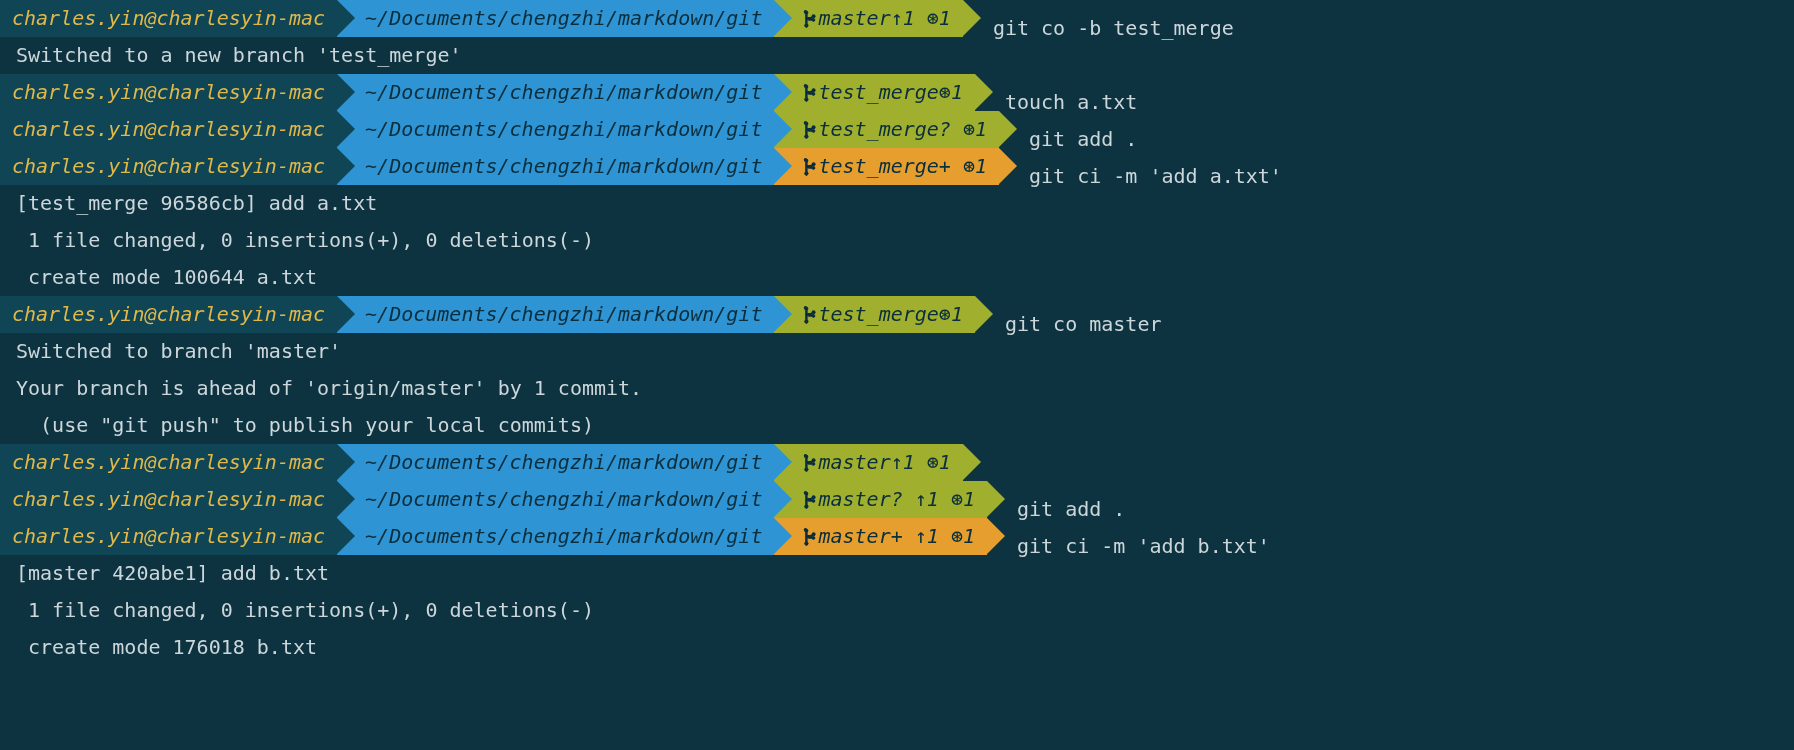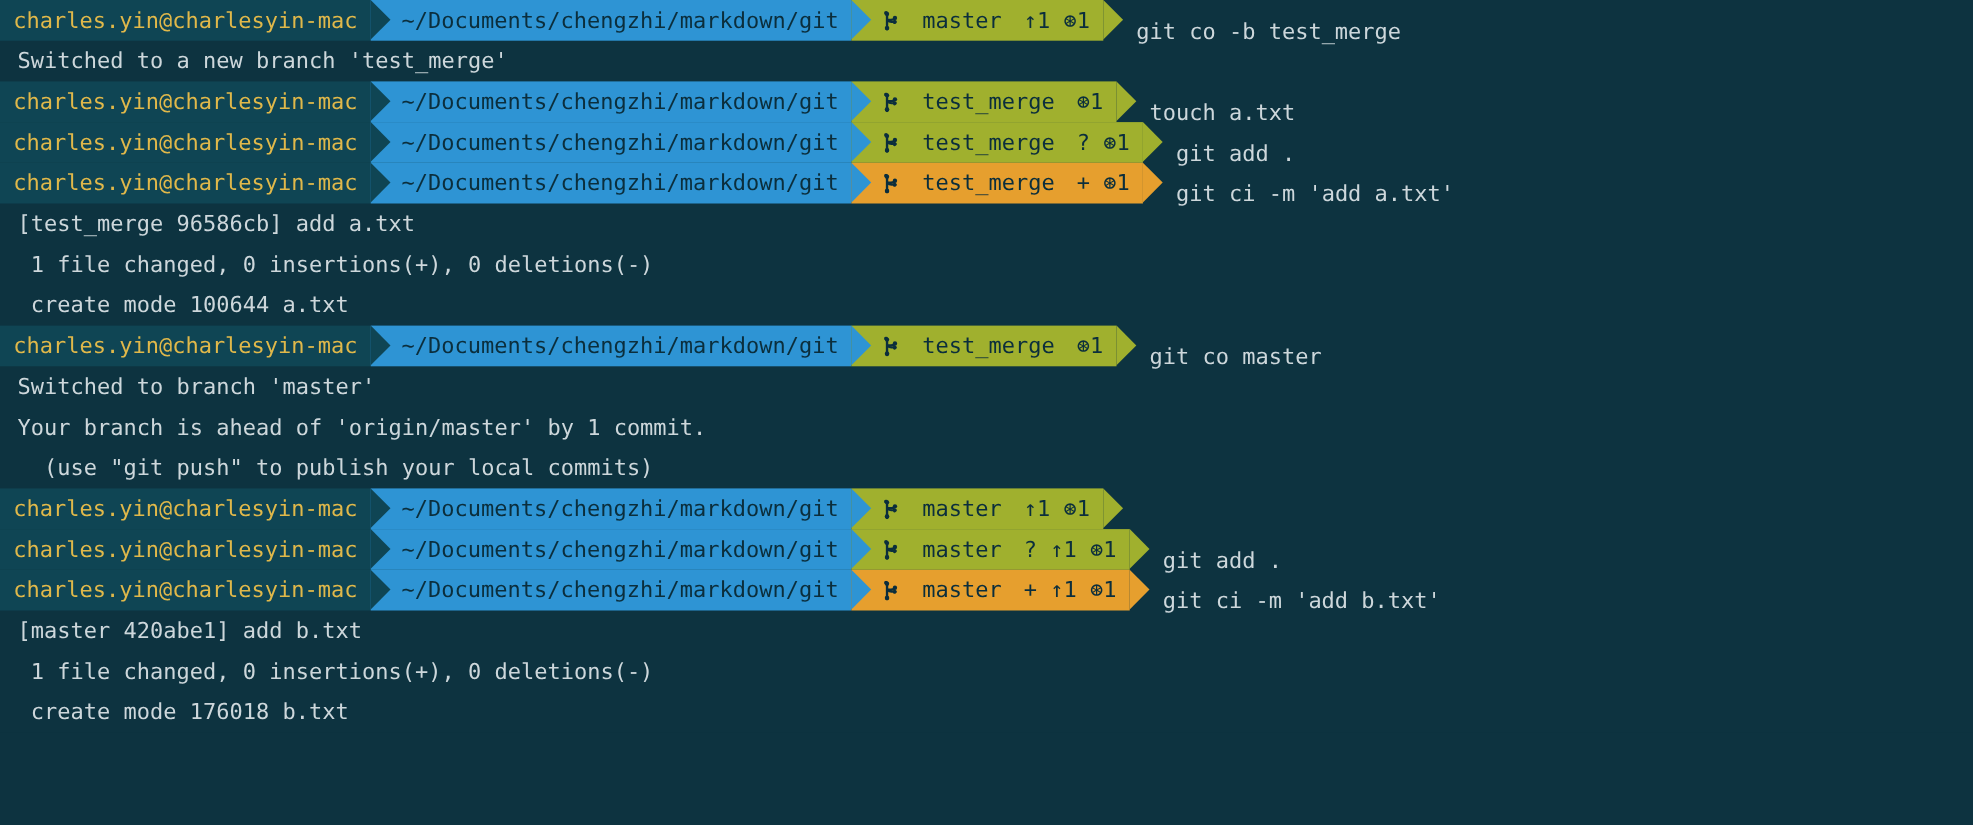--- a/index.html
+++ b/index.html
@@ -18,32 +18,32 @@
   }
   html,body{margin:0;padding:0;background:var(--bg);color:var(--fg);
     font-family:Menlo,Consolas,"DejaVu Sans Mono",monospace;
     font-size:20px;line-height:37px;width:1794px;}
   .term{white-space:pre;}
   .line{display:flex;align-items:stretch;height:37px;}
   .out{padding-left:16px;color:var(--fg);}
   .seg{display:inline-flex;align-items:center;position:relative;
     padding:0 12px 0 28px;height:37px;}
   .seg:first-child{padding-left:12px;}
-  .seg .txt{position:relative;z-index:2;}
+  .seg .txt{position:relative;z-index:2;font-style:italic;}
   .seg::after{content:"";position:absolute;right:-18px;top:0;
     border-top:18.5px solid transparent;border-bottom:18.5px solid transparent;
     border-left:18px solid currentColor;z-index:1;}
   .seg-user{background:var(--user-bg);color:var(--user-bg);}
   .seg-user .txt{color:var(--user-fg);}
   .seg-path{background:var(--path-bg);color:var(--path-bg);}
   .seg-path .txt{color:var(--path-fg);font-weight:500;}
   .seg-branch{color:var(--branch-fg);}
   .seg-branch.green{background:var(--branch-green);color:var(--branch-green);}
   .seg-branch.orange{background:var(--branch-orange);color:var(--branch-orange);}
-  .seg-branch .txt{color:var(--branch-fg);font-weight:500;display:inline-flex;align-items:center;gap:20px;}
+  .seg-branch .txt{color:var(--branch-fg);font-weight:500;display:inline-flex;align-items:center;gap:0;}
   .cmd{padding-left:30px;color:var(--cmd-fg);display:inline-flex;align-items:center;margin-top:20px;}
   svg.git-icon{width:16px;height:18px;display:inline-block;}
 </style>
 </head>
 <body>
 
 <div class="term" id="term"><div class="line"><span class="seg seg-user"><span class="txt">charles.yin@charlesyin-mac</span></span><span class="seg seg-path"><span class="txt">~/Documents/chengzhi/markdown/git</span></span><span class="seg seg-branch green"><span class="txt"><svg class="git-icon" viewBox="0 0 16 20">
             <path fill="#0b2e3c" d="M5 2a2 2 0 1 0-2 2v12a2 2 0 1 0 2 0v-5c1 1 3 1 5 1a2 2 0 1 0 0-2c-2 0-4 0-5-2V4a2 2 0 0 0 0-0z"></path>
             <circle cx="4" cy="3" r="2.2" fill="#0b2e3c"></circle>
             <circle cx="4" cy="17" r="2.2" fill="#0b2e3c"></circle>

